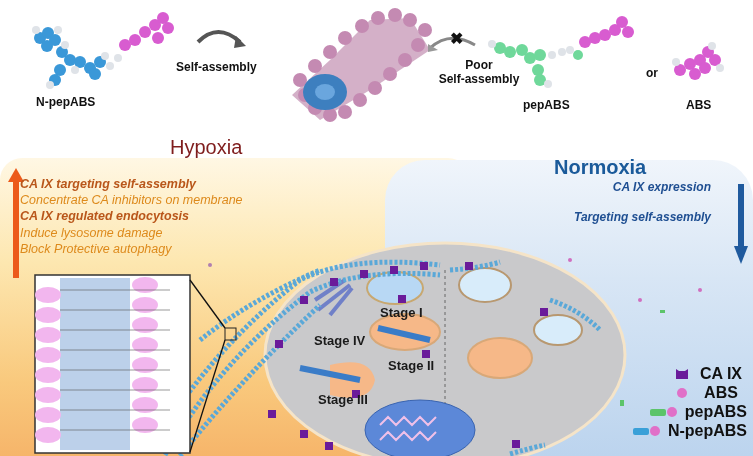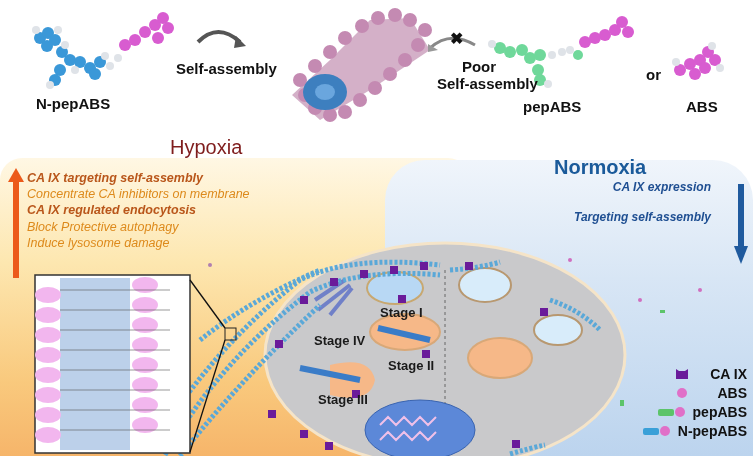--- a/index.html
+++ b/index.html
@@ -1,33 +1,33 @@
 <!DOCTYPE html>
 <html><head>
 <meta charset="utf-8">
 <style>
   html,body{margin:0;padding:0;}
   body{width:753px;height:456px;position:relative;overflow:hidden;background:#ffffff;font-family:"Liberation Sans",sans-serif;}
   .abs{position:absolute;}
-  .lbl{font-weight:bold;color:#111;font-size:15px;white-space:nowrap;}
+  .lbl{font-weight:bold;color:#111;font-size:12px;white-space:nowrap;}
   .title-h{font-size:20px;font-weight:normal;color:#7f1d1d;}
   .title-n{font-size:20px;font-weight:bold;color:#1a5a9a;margin-top:20px;}
   .hyp-bg{left:0;top:158px;width:470px;height:298px;border-radius:22px 22px 0 0;
     background:linear-gradient(180deg,#fff7e4 0%,#fde7b0 35%,#f9c97d 75%,#f6b56a 100%);}
   .norm-bg{left:385px;top:160px;width:368px;height:296px;border-radius:40px 40px 0 0;
     background:linear-gradient(180deg,#f0f5fb 0%,#d8e6f5 40%,#bcd4ee 100%);}
-  .hyp-list{left:20px;top:170px;width:300px;padding-left:7px;}
+  .hyp-list{left:20px;top:176px;width:300px;}
   .hyp-list div{font-style:italic;font-size:12.5px;line-height:16.2px;white-space:nowrap;}
   .hyp-list .b{font-weight:bold;color:#b9561a;}
   .hyp-list .n{color:#dd8a1c;}
   .norm-list{right:42px;top:180px;text-align:right;}
   .norm-list div{font-style:italic;font-weight:bold;color:#1f4f92;font-size:12px;margin-bottom:16px;white-space:nowrap;}
   .stage{font-weight:bold;font-size:13px;color:#1a1a1a;white-space:nowrap;}
   .legend-row{display:flex;align-items:center;justify-content:flex-end;gap:6px;height:19px;}
-  .legend-row span.t{font-weight:bold;font-size:14px;color:#111;min-width:52px;text-align:right;}
+  .legend-row span.t{font-weight:bold;font-size:16px;color:#111;min-width:52px;text-align:center;}
 </style>
 </head>
 <body>
 
 <div class="abs hyp-bg"></div>
 <div class="abs norm-bg"></div>
 
 <svg class="abs" style="left:0;top:0" width="753" height="125">
 
   <g>
@@ -156,22 +156,22 @@
 
 <svg class="abs" style="left:8px;top:168px" width="16" height="112">
   <rect x="5" y="10" width="6" height="100" fill="#ec5a1a"></rect>
   <polygon points="0,14 8,0 16,14" fill="#ec5a1a"></polygon>
 </svg>
 
 <div class="abs hyp-list">
   <div class="b">CA IX targeting self-assembly</div>
   <div class="n">Concentrate CA inhibitors on membrane</div>
   <div class="b">CA IX regulated endocytosis</div>
+  <div class="n">Induce lysosome damage</div>
   <div class="n">Block Protective autophagy</div>
-  <div class="n">Induce lysosome damage</div>
 </div>
 
 <div class="abs norm-list">
   <div>CA IX expression</div>
   <div>Targeting self-assembly</div>
 </div>
 <svg class="abs" style="left:734px;top:184px" width="14" height="80">
   <rect x="4" y="0" width="6" height="66" fill="#1f5a9e"></rect>
   <polygon points="0,62 14,62 7,80" fill="#1f5a9e"></polygon>
 </svg>

